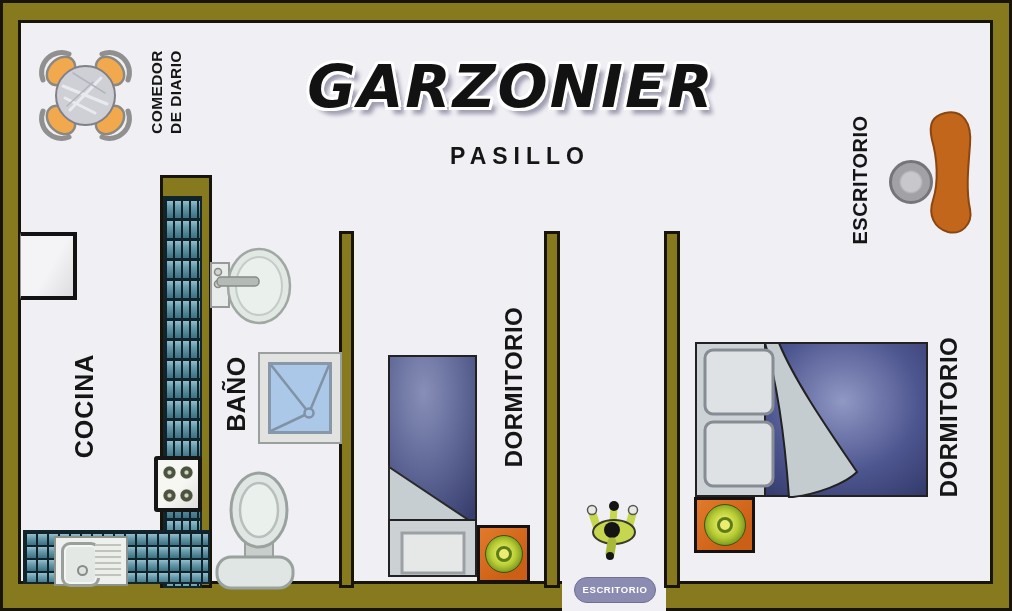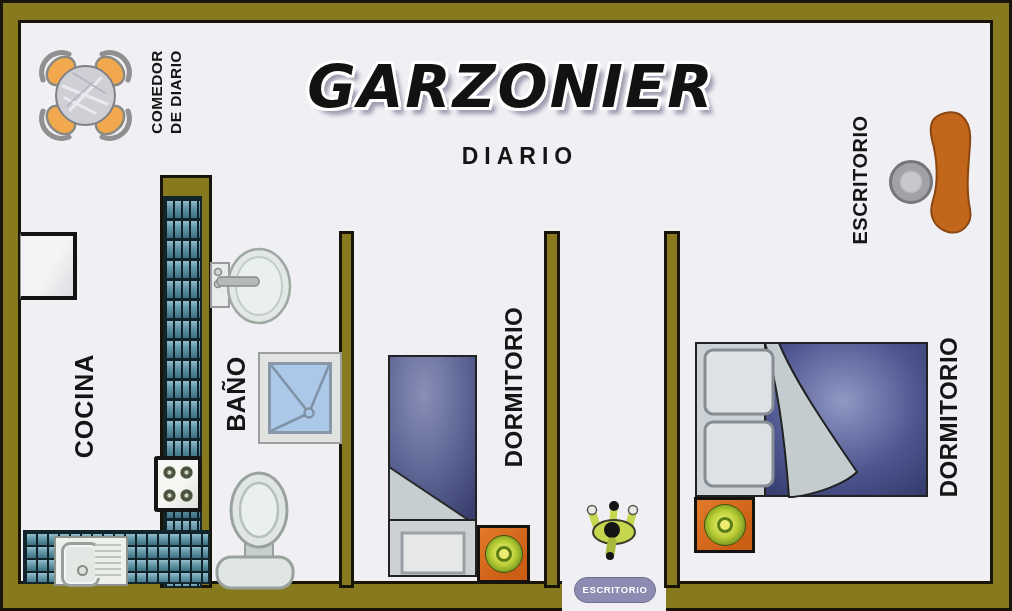--- a/index.html
+++ b/index.html
@@ -89,21 +89,21 @@
   <div class="frame-olive"></div>
   <div class="interior"></div>
   <div class="gap-cover"></div>
 
   <div class="wall" id="wall-kitchen"></div>
   <div class="wall" id="wall-bath"></div>
   <div class="wall" id="wall-dorm1"></div>
   <div class="wall" id="wall-dorm2"></div>
 
   <div class="title">GARZONIER</div>
-  <div class="hallway">DIARIO</div>
+  <div class="hallway">PASILLO</div>
 
   <div class="vlabel" id="lbl-comedor">COMEDOR
 DE DIARIO</div>
   <div class="vlabel" id="lbl-cocina">COCINA</div>
   <div class="vlabel" id="lbl-bano">BAÑO</div>
   <div class="vlabel" id="lbl-dorm1">DORMITORIO</div>
   <div class="vlabel" id="lbl-dorm2">DORMITORIO</div>
   <div class="vlabel" id="lbl-escritorio">ESCRITORIO</div>
 
   <svg class="fixture-svg" style="left:25px;top:38px" width="120" height="112" viewBox="0 0 120 112">

